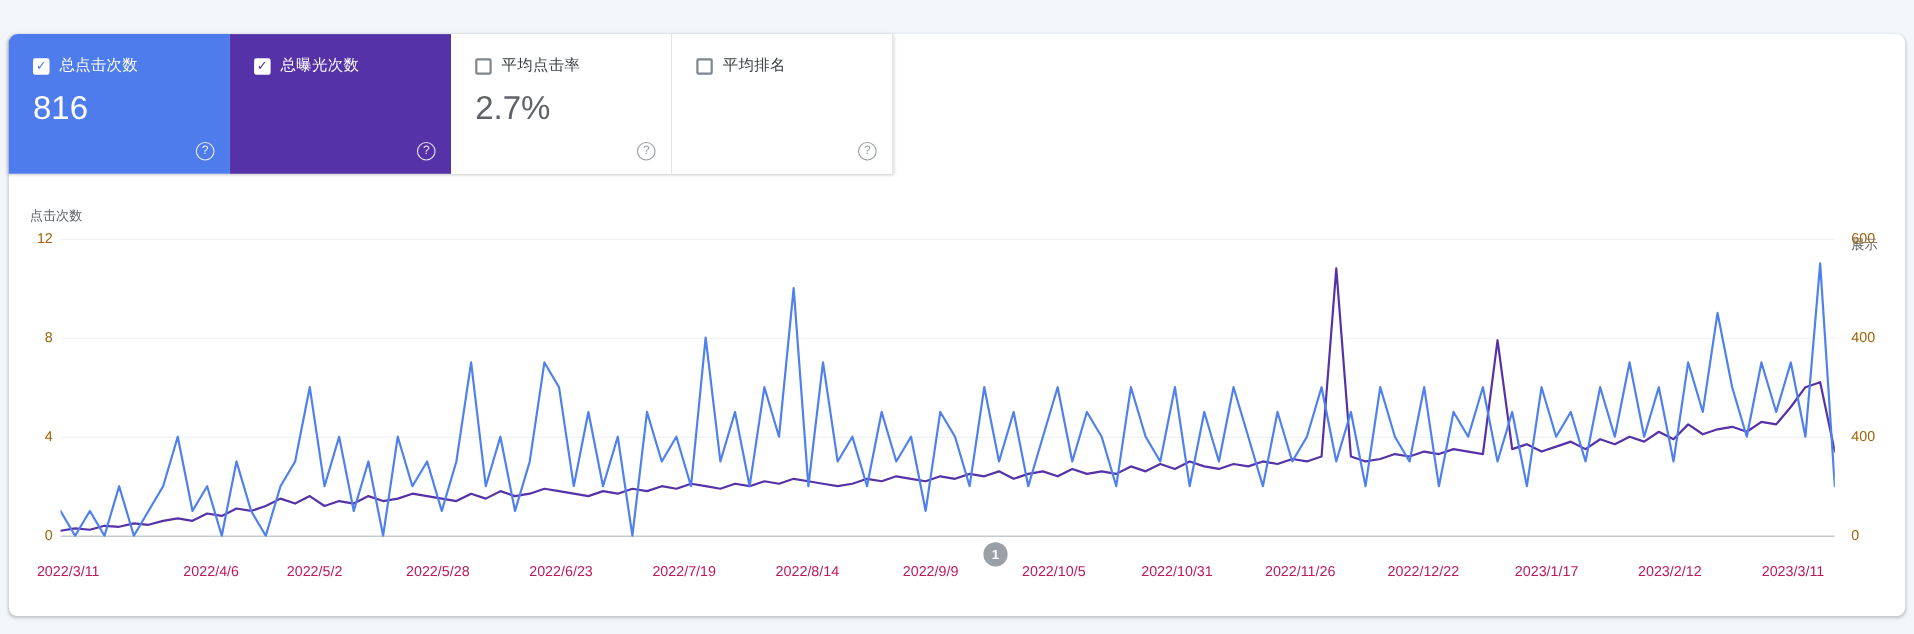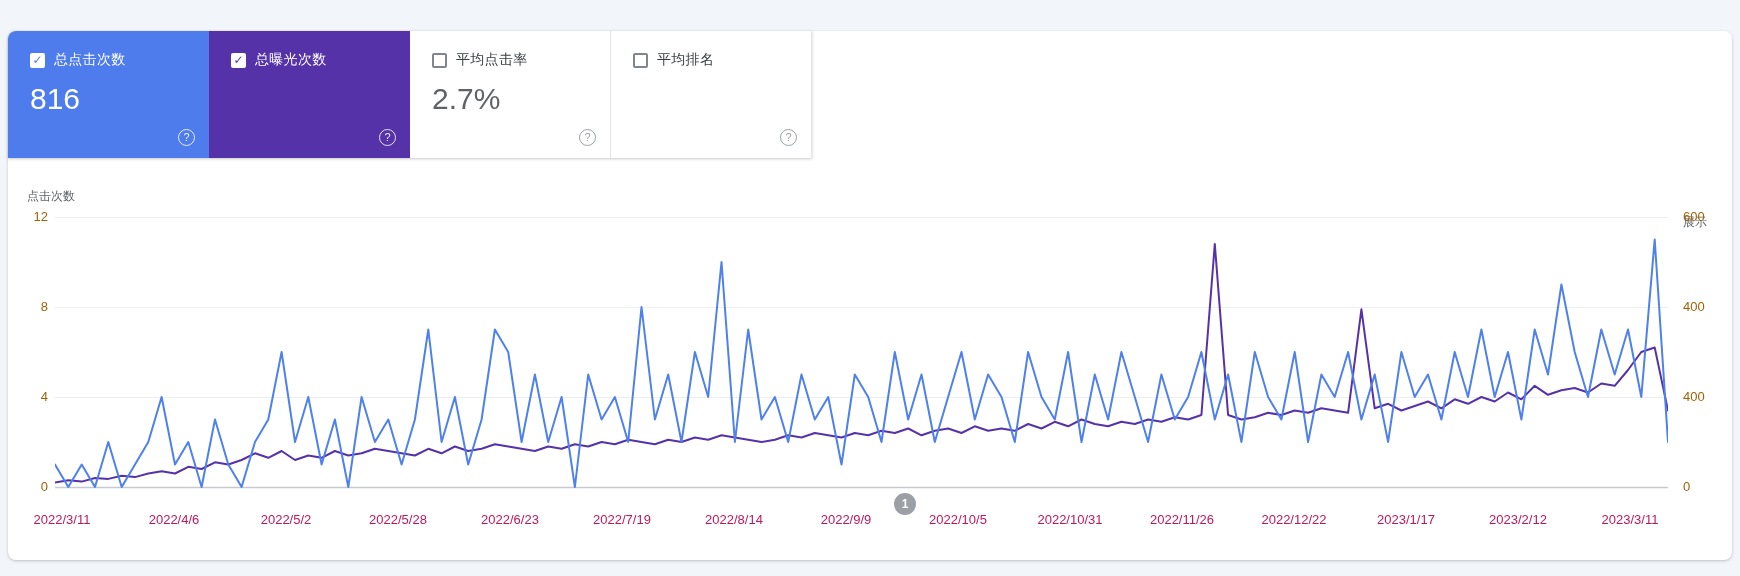--- a/index.html
+++ b/index.html
@@ -113,21 +113,21 @@
       <div class="ytick l" style="top: 448px;">0</div>
     </div>
   <div id="yticks-r">
       <div class="ytick r" style="top: 178px;">600</div>
       <div class="ytick r" style="top: 268px;">400</div>
       <div class="ytick r" style="top: 358px;">400</div>
       <div class="ytick r" style="top: 448px;">0</div>
     </div>
   <div id="xlabels">
       <div class="xlabel" style="left: 6px;">2022/3/11</div>
-      <div class="xlabel" style="left: 118px;">2022/4/6</div>
+      <div class="xlabel" style="left: 136px;">2022/4/6</div>
       <div class="xlabel" style="left: 230px;">2022/5/2</div>
       <div class="xlabel" style="left: 342px;">2022/5/28</div>
       <div class="xlabel" style="left: 454px;">2022/6/23</div>
       <div class="xlabel" style="left: 566px;">2022/7/19</div>
       <div class="xlabel" style="left: 678px;">2022/8/14</div>
       <div class="xlabel" style="left: 790px;">2022/9/9</div>
       <div class="xlabel" style="left: 902px;">2022/10/5</div>
       <div class="xlabel" style="left: 1014px;">2022/10/31</div>
       <div class="xlabel" style="left: 1126px;">2022/11/26</div>
       <div class="xlabel" style="left: 1238px;">2022/12/22</div>

